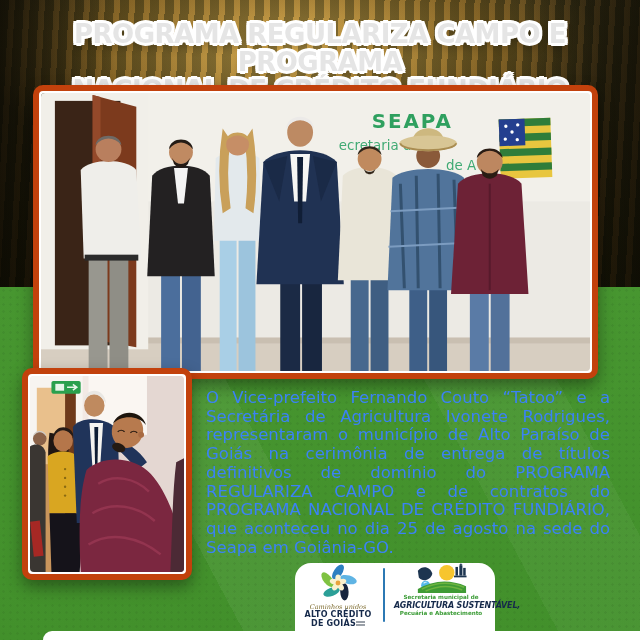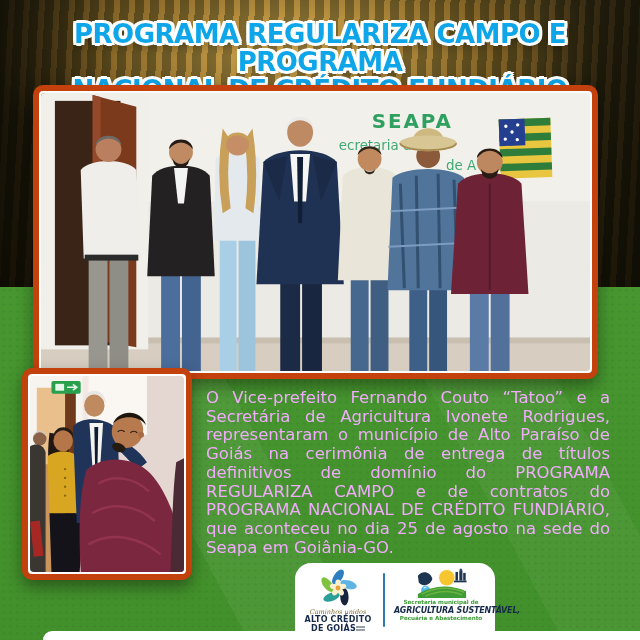--- a/index.html
+++ b/index.html
@@ -18,45 +18,45 @@
     background:
       radial-gradient(rgba(0,0,0,.05) 1px,transparent 1.5px),
       linear-gradient(62deg,transparent 0 30%,rgba(255,255,255,.055) 30% 44%,transparent 44% 68%,rgba(255,255,255,.045) 68% 84%,transparent 84%),
       linear-gradient(180deg,#479630 0%,#42902b 100%);
     background-size:7px 7px,100% 100%,100% 100%;
   }
 
   
   .title{position:absolute;left:0;top:20px;width:640px;text-align:center;
     font-weight:bold;font-size:26px;line-height:28px;letter-spacing:-.5px;
-    color:#0ea5e9;
+    color:#e5e5e5;
     text-shadow:
       -3px 0 0 #fff,3px 0 0 #fff,0 -3px 0 #fff,0 3px 0 #fff,
       -2px -2px 0 #fff,2px -2px 0 #fff,-2px 2px 0 #fff,2px 2px 0 #fff,
       -3px 2px 0 #fff,3px 2px 0 #fff,-3px -2px 0 #fff,3px -2px 0 #fff,
       0 5px 8px rgba(0,0,0,.35);}
 
   
   .frame{position:absolute;border:6px solid #c2410c;background:#fff;border-radius:10px;
          box-shadow:0 7px 16px rgba(0,0,0,.38);}
   .frame svg{display:block;margin:2px;border-radius:4px;}
   .frame-main{left:33px;top:85px;width:553px;height:282px;}
   .frame-small{left:22px;top:368px;width:158px;height:200px;}
 
   
   .body-text{position:absolute;left:206px;top:389px;width:404px;
-    color:#f0abfc;font-size:16.5px;line-height:18.7px;text-align:justify;
+    color:#3b82f6;font-size:16.5px;line-height:18.7px;text-align:justify;
     font-family:"DejaVu Sans",sans-serif;}
 
   
   .bottom-band{position:absolute;left:43px;top:631px;width:597px;height:9px;
     background:#fff;border-radius:12px 0 0 0;}
   .logo-box{position:absolute;left:295px;top:563px;width:200px;height:77px;
     background:#fff;border-radius:16px 16px 0 0;display:flex;justify-content:center;
-    align-items:flex-start;padding-top:5px;box-sizing:border-box;}
+    align-items:flex-start;box-sizing:border-box;}
   .logo-col{display:flex;flex-direction:column;align-items:center;}
   .logo-col.left{width:84px;}
   .logo-col.right{width:106px;}
   .logo-divider{width:2px;height:54px;background:#2c79b4;margin:5px 3px 0 3px;border-radius:1px;}
   .slogan{font-family:"DejaVu Serif",serif;font-style:italic;font-size:6.5px;
           color:#7d6b2e;line-height:7px;margin-top:1px;}
   .muni-name{font-size:8px;font-weight:bold;color:#15294a;line-height:8.5px;
              letter-spacing:.2px;text-align:center;}
   .muni-sub{display:flex;align-items:center;gap:0;}
   .micro-text{display:inline-block;width:9px;height:6px;

